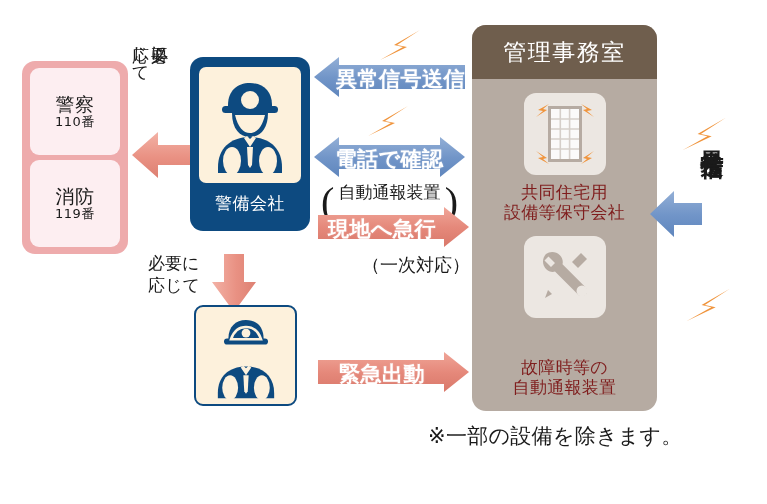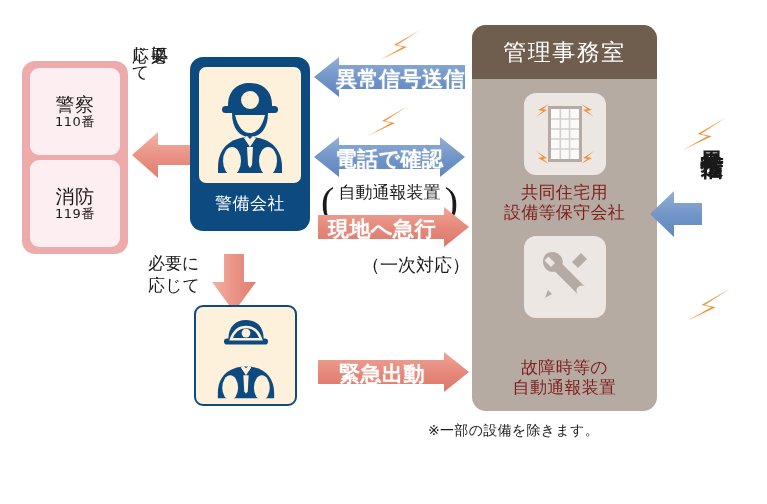--- a/index.html
+++ b/index.html
@@ -208,21 +208,21 @@
     text-align: center;
     line-height: 1.18;
     margin-top: 7px;
     letter-spacing: .3px;
   }
   .sec-fire { margin-top: 14px; }
   .sec-tool { margin-top: 14px; gap: 32px; }
 
   .footnote {
     left: 428px; top: 422px;
-    font-size: 14px;
+    font-size: 21px;
     letter-spacing: .3px;
     white-space: nowrap;
   }
 
   
   .arrow-left-blue-right {
     left: 648px; top: 188px;
     width: 56px; height: 52px;
   }
   .right-vtext {

